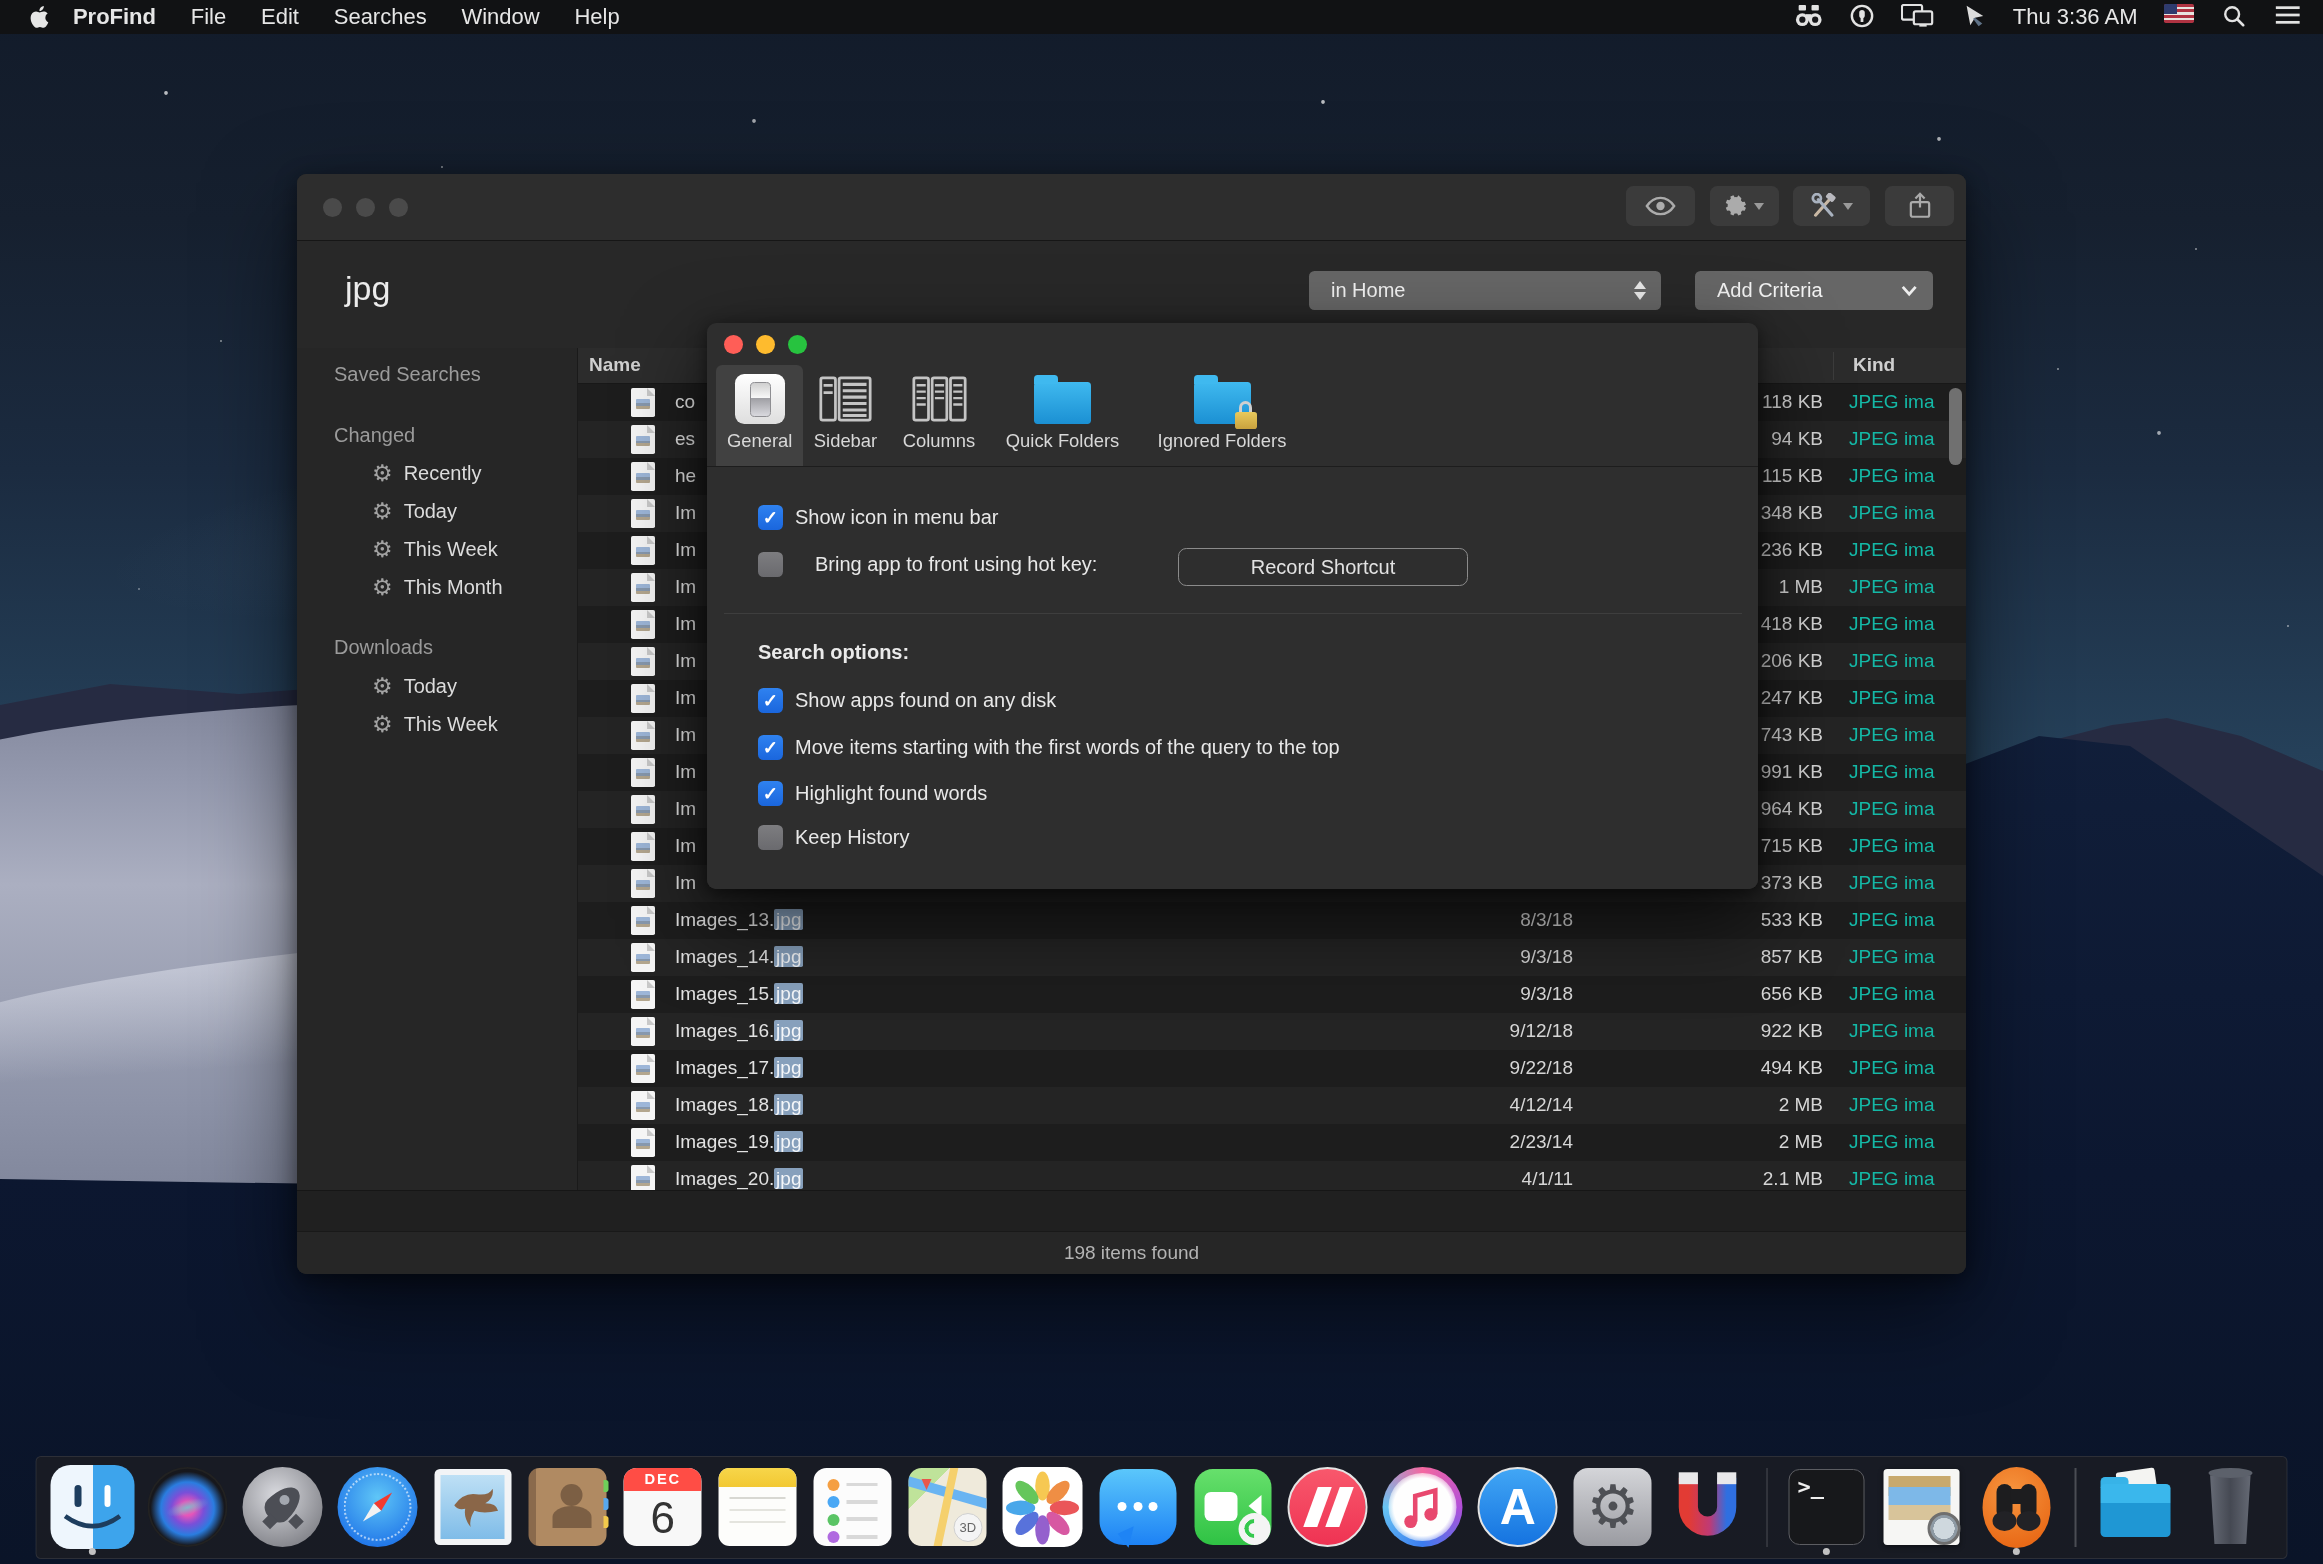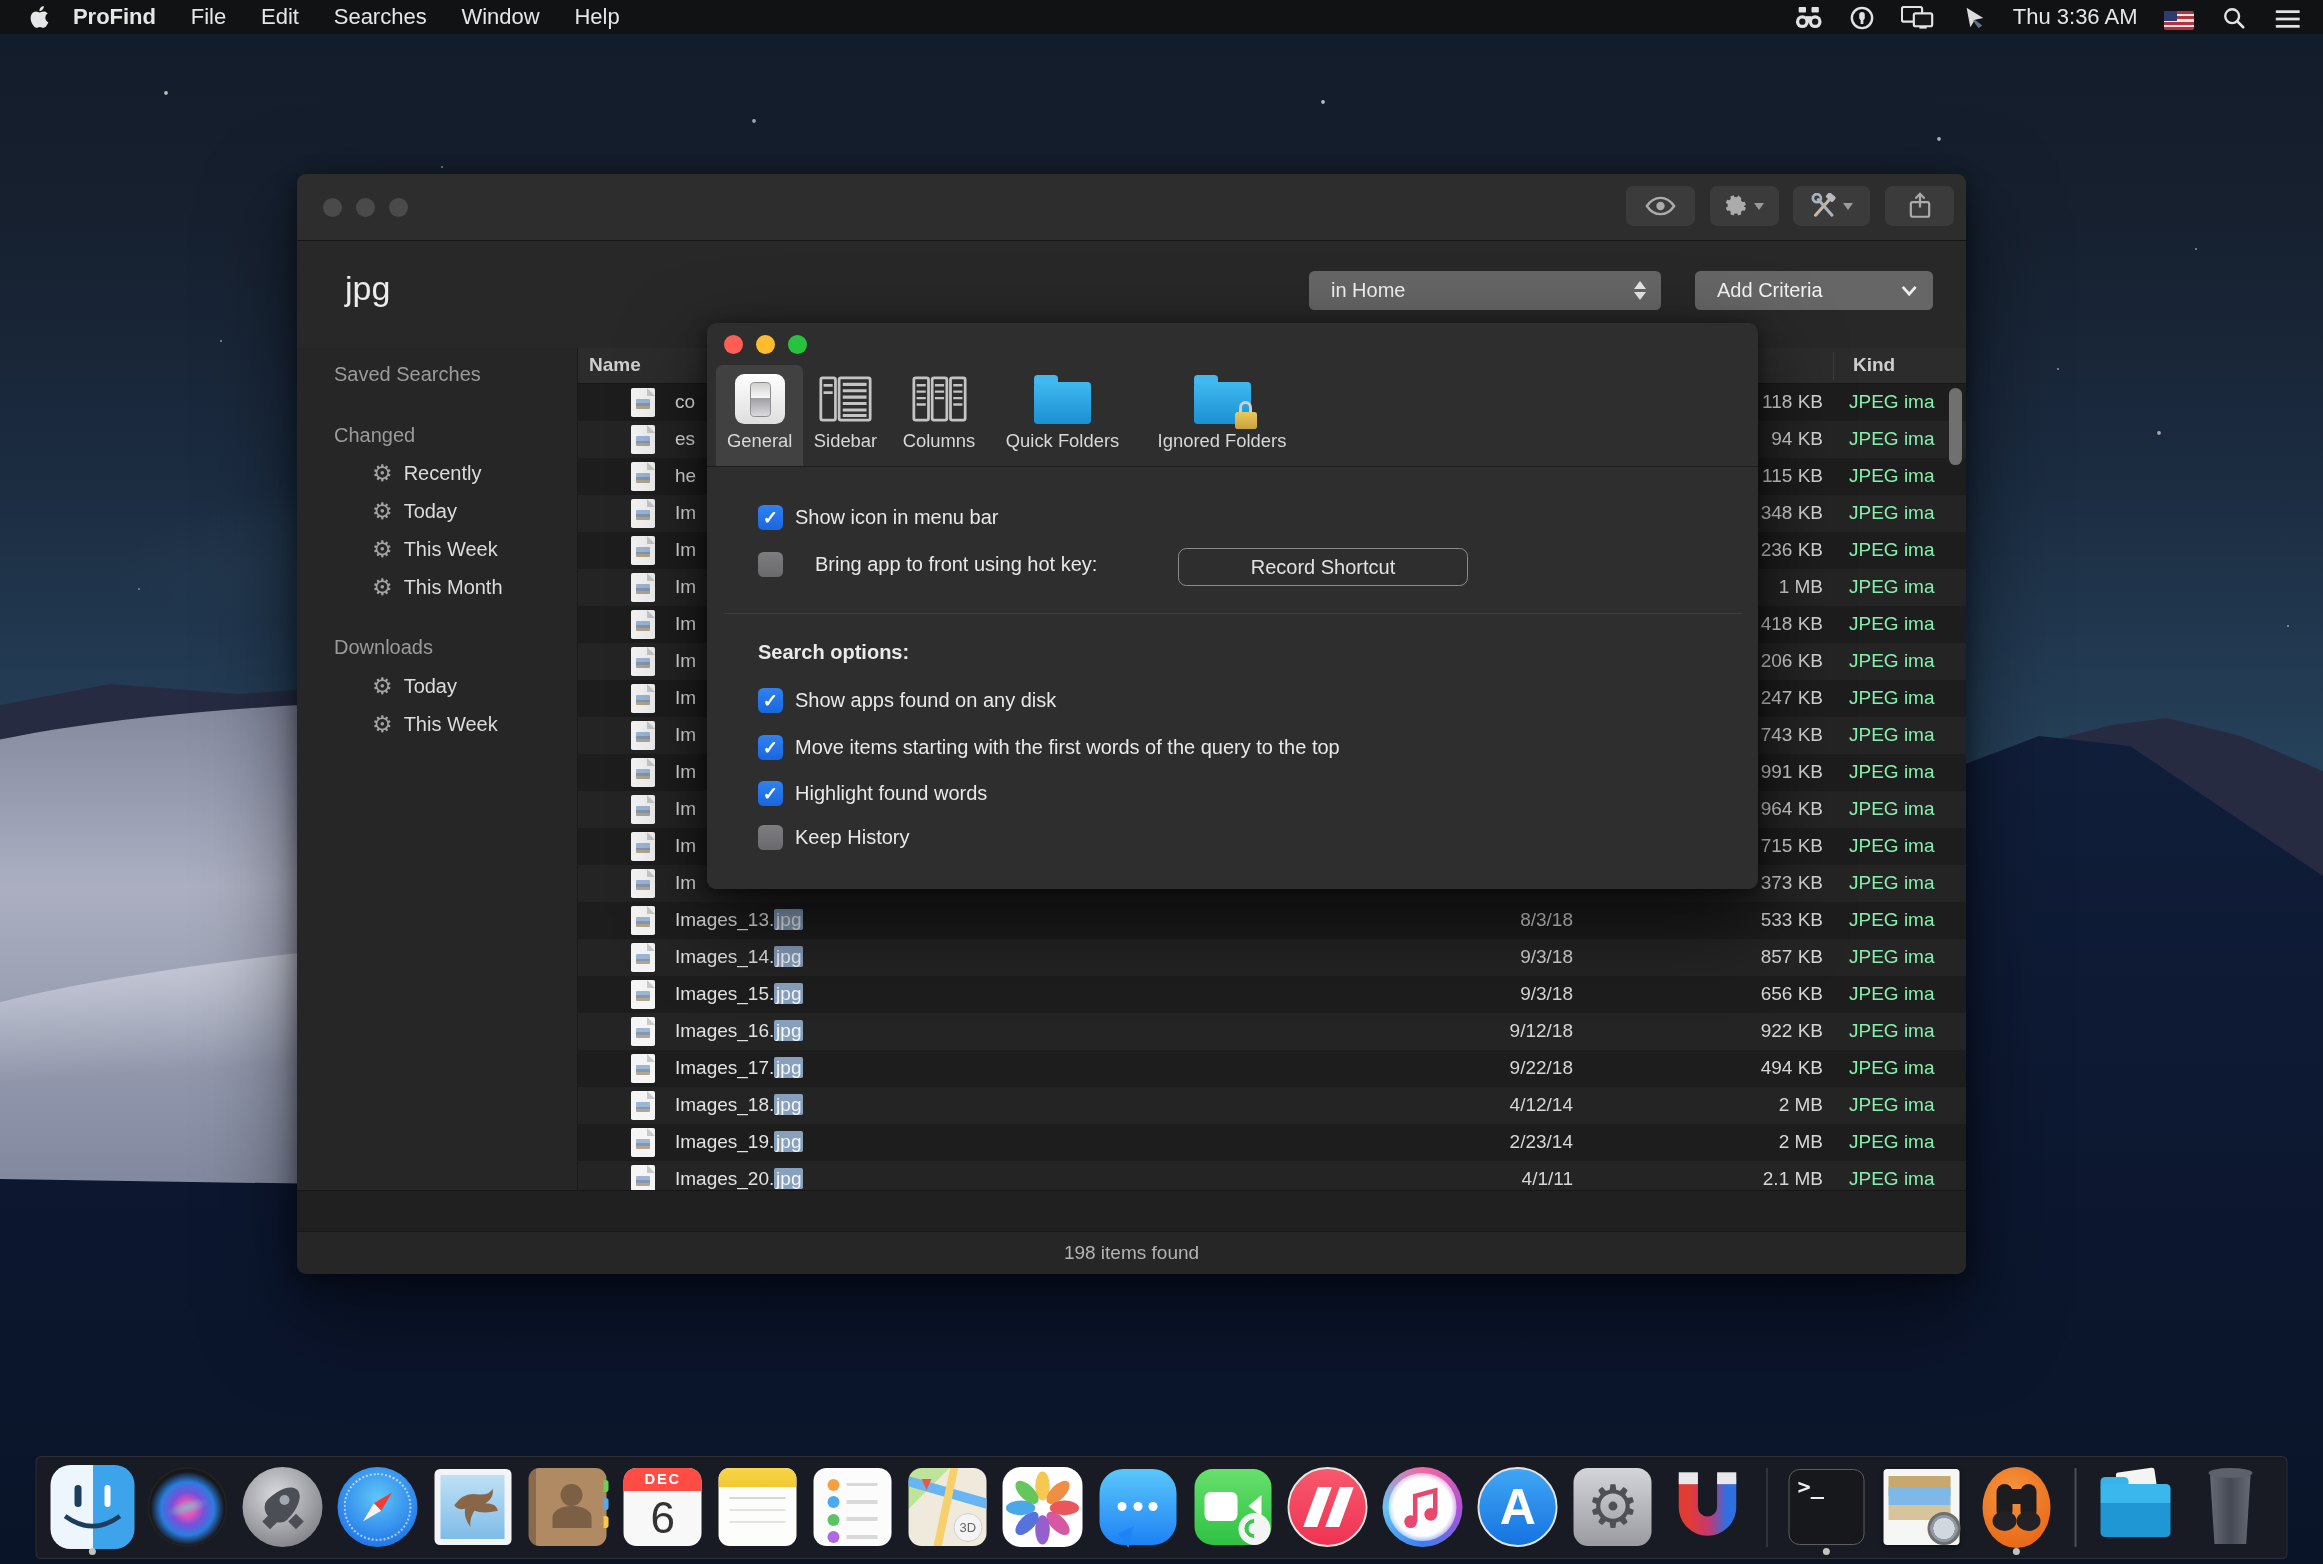--- a/index.html
+++ b/index.html
@@ -29,21 +29,21 @@
   .dune-dark { position:absolute; left:0; top:0; width:2323px; height:1565px;
     clip-path:polygon(0px 1179px,459px 1186px,918px 1179px,1377px 1084px,1745px 900px,1947px 771px,2039px 736px,2130px 746px,2323px 876px,2323px 1565px,0px 1565px);
     background:linear-gradient(180deg,#1d2e4e 0%,#182848 14%,#12203c 40%,#0c1730 75%,#0a1428 100%); }
 
   
   .menubar { position:absolute; top:0; left:0; width:2323px; height:34px; background:rgba(18,18,20,.96);
     display:flex; align-items:center; color:#e6e6e6; font-size:22px; z-index:60; }
   .menubar .apple { margin:0 18.4px 0 29px; display:flex; align-items:center; }
   .menu-item { padding:0 17.4px; }
   .menu-item.appname { font-weight:bold; padding:0 17.4px 0 5.5px; }
-  .menubar-right { margin-left:auto; display:flex; align-items:flex-end; gap:0; }
+  .menubar-right { margin-left:auto; display:flex; align-items:flex-start; gap:0; }
   .status-icon { padding:0 13.8px; display:flex; align-items:center; }
   .clock { padding:0 13px; }
   .flag { width:30px; height:19px; position:relative; overflow:hidden; border-radius:1.8px;
     background:repeating-linear-gradient(180deg,#b03342 0 2.8px,#e8e4e0 2.8px 5.5px); }
   .flag::before { content:""; position:absolute; left:0; top:0; width:13px; height:10px; background:#2e3b6e; }
 
   svg { display:block; }
 
   
   .window { position:absolute; left:297px; top:174px; width:1669px; height:1100px; border-radius:9.2px;
@@ -84,21 +84,21 @@
   .trow:nth-child(odd) { background:#1d1d1d; }
   .trow:nth-child(even) { background:#242424; }
   .ficon { position:absolute; left:53px; top:3.7px; width:24px; height:29px; background:#f5f5f5; border-radius:1.8px; }
   .ficon::before { content:""; position:absolute; right:0; top:0; border-style:solid; border-width:0 8.3px 8.3px 0; border-color:transparent; border-bottom-color:#c9c9c9; border-left-color:transparent; }
   .ficon::after { content:""; position:absolute; left:4.6px; top:11px; width:14.7px; height:10px;
     background:linear-gradient(180deg,#9db6d8 0 45%,#8798ad 45% 70%,#b3a68e 70%); border-radius:0.9px; }
   .fname { position:absolute; left:97px; top:7.3px; white-space:nowrap; }
   .fname .hl { background:#87a0bc; color:#f4f6f9; border-radius:1.8px; padding:0 1.8px; }
   .fdate { position:absolute; left:813px; width:182px; top:7.3px; text-align:right; color:#d6d6d6; }
   .fsize { position:absolute; left:1017px; width:228px; top:7.3px; text-align:right; color:#d6d6d6; }
-  .fkind { position:absolute; left:1271px; top:7.3px; white-space:nowrap; color:#86efac; }
+  .fkind { position:absolute; left:1271px; top:7.3px; white-space:nowrap; color:#14b8a6; }
   .vscroll { position:absolute; right:3.7px; top:40px; width:13px; height:77px; background:#707070; border-radius:6.4px; z-index:5; }
 
   .bottomstrip { position:absolute; top:1016px; left:0; width:1669px; height:41px; background:#202020; border-top:0.9px solid #161616; }
   .statusbar { position:absolute; top:1057px; left:0; width:1669px; height:43px; background:#262626; border-top:0.9px solid #191919;
     display:flex; align-items:center; justify-content:center; color:#b4b4b4; font-size:19px; }
 
   
   .dialog { position:absolute; left:707px; top:323px; width:1051px; height:566px; background:#2e2e2e; border-radius:9.2px;
     box-shadow:0 31px 83px rgba(0,0,0,.65), 0 3.7px 16.5px rgba(0,0,0,.5); z-index:30; color:#e3e3e3; overflow:hidden; }
   .dlg-titlebar { position:relative; height:42px; }

